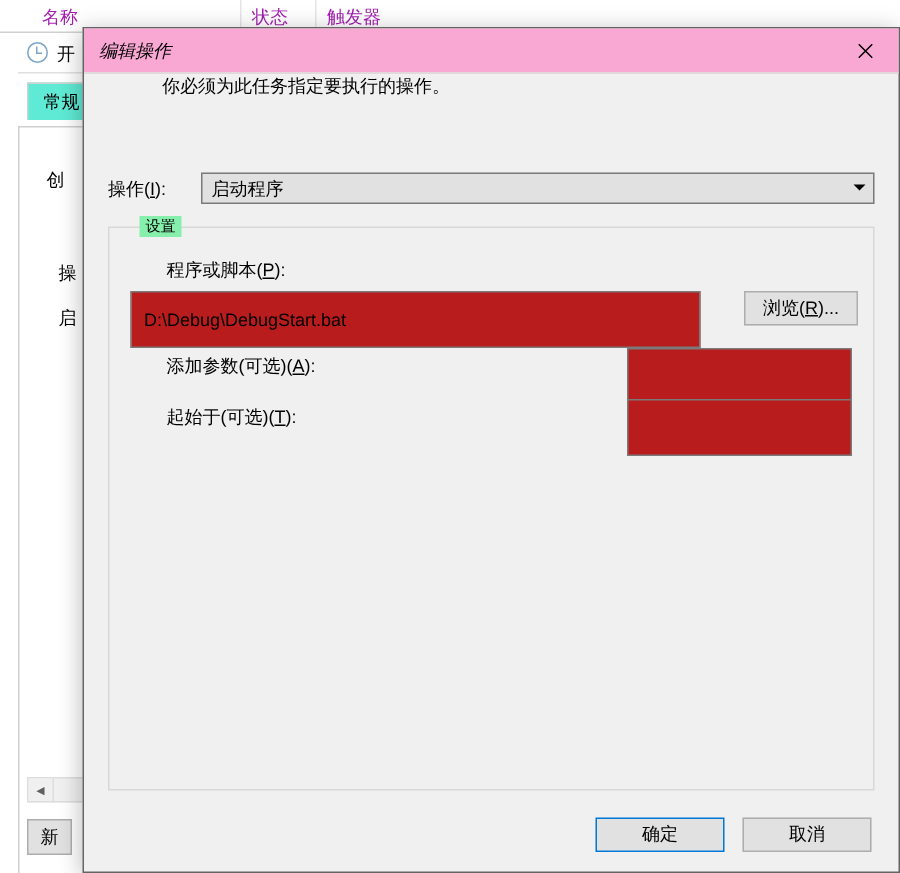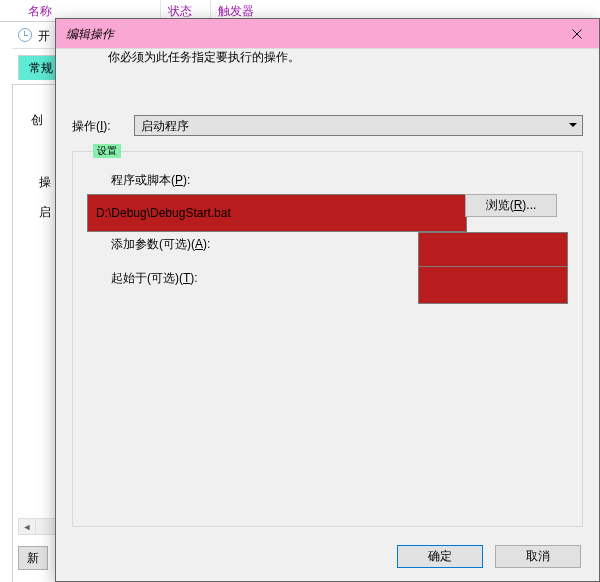--- a/index.html
+++ b/index.html
@@ -47,21 +47,21 @@
     .row-action label { position:absolute; left:0; top:3px; font-size:12px; }
     .combo { position:absolute; left:62px; right:0; top:0; height:21px; border:1px solid #7a7a7a; background:#e1e1e1; }
     .combo-text { position:absolute; left:6px; top:2px; font-size:12px; }
     .combo-arrow { position:absolute; right:5px; top:7px; width:0; height:0; border-left:4px solid transparent; border-right:4px solid transparent; border-top:4px solid #000; }
     
     .fieldset { position:absolute; left:16px; top:102px; right:16px; bottom:10px; border:1px solid #d8d8d8; border-radius:0; padding:0; }
     .fieldset-legend { position:absolute; left:8px; top:-8px; background:#86efac; padding:0 4px; font-size:10px;margin-left:12px; }
     
     .f-label { position:absolute; left:14px; font-size:12px;margin-left:24px; }
     .f-input { position:absolute; height:38px; border:1px solid #7a7a7a; background:#b91c1c; padding:2px 8px; font-size:12px; font-family:inherit; }
-    .browse-btn { position:absolute; right:25px; height:23px; width:92px; border:1px solid #adadad; background:#e1e1e1; font-size:12px; font-family:inherit; }
+    .browse-btn { position:absolute; right:10px; height:23px; width:76px; border:1px solid #adadad; background:#e1e1e1; font-size:12px; font-family:inherit; }
     
     .dialog-footer { position:absolute; left:0; right:0; bottom:0; height:44px; }
     .footer-btn { position:absolute; top:8px; width:86px; height:23px; border:1px solid #adadad; background:#e1e1e1; font-size:12px; font-family:inherit; }
     .footer-btn.ok { right:116px; border:1.5px solid #0078d7; }
     .footer-btn.cancel { right:18px; }
     
     u { text-decoration: underline; }
   </style>
 </head>
 <body>

